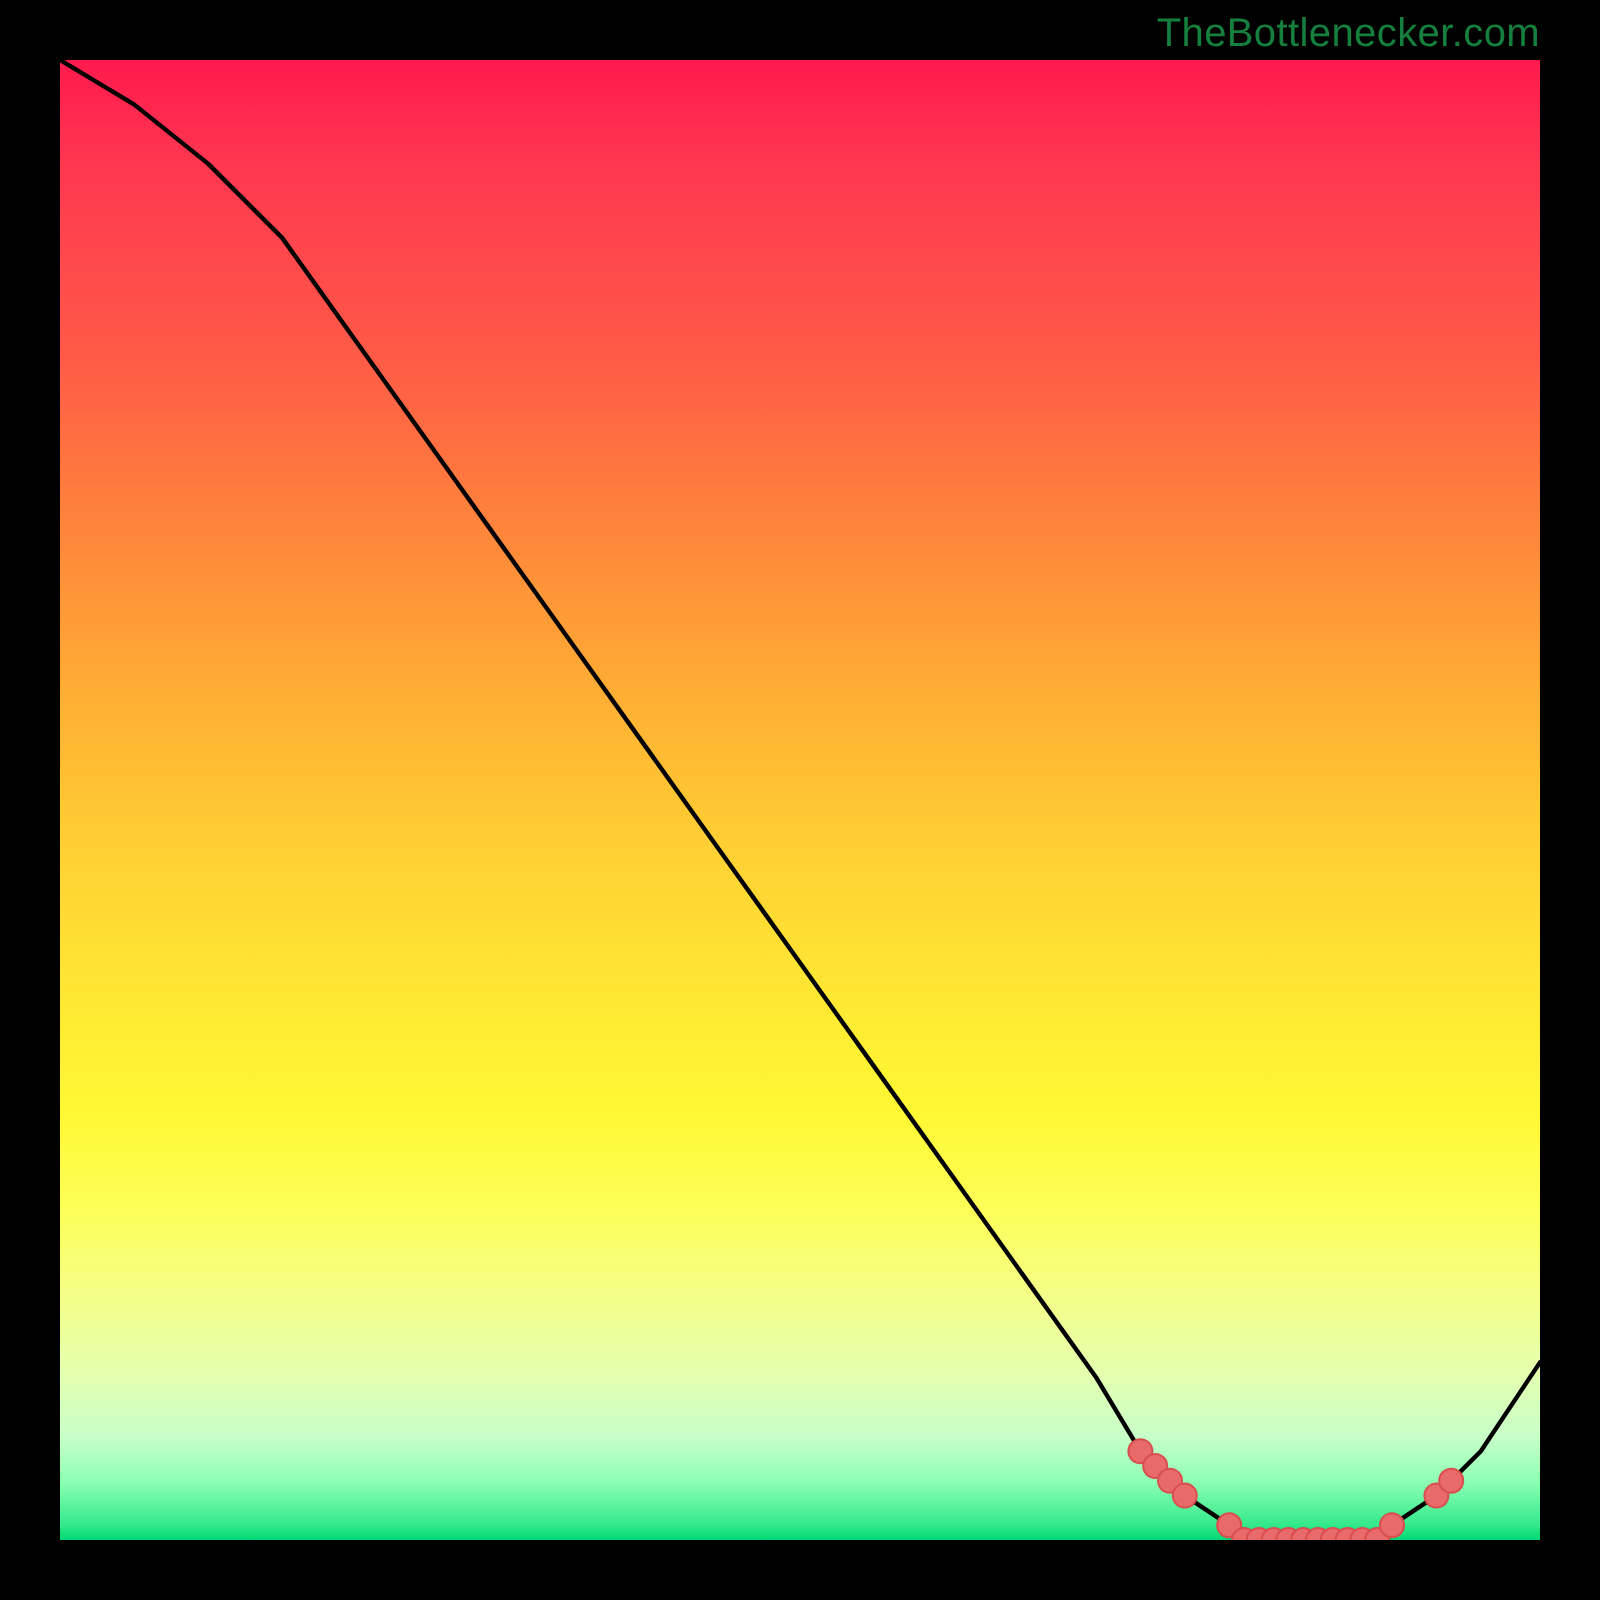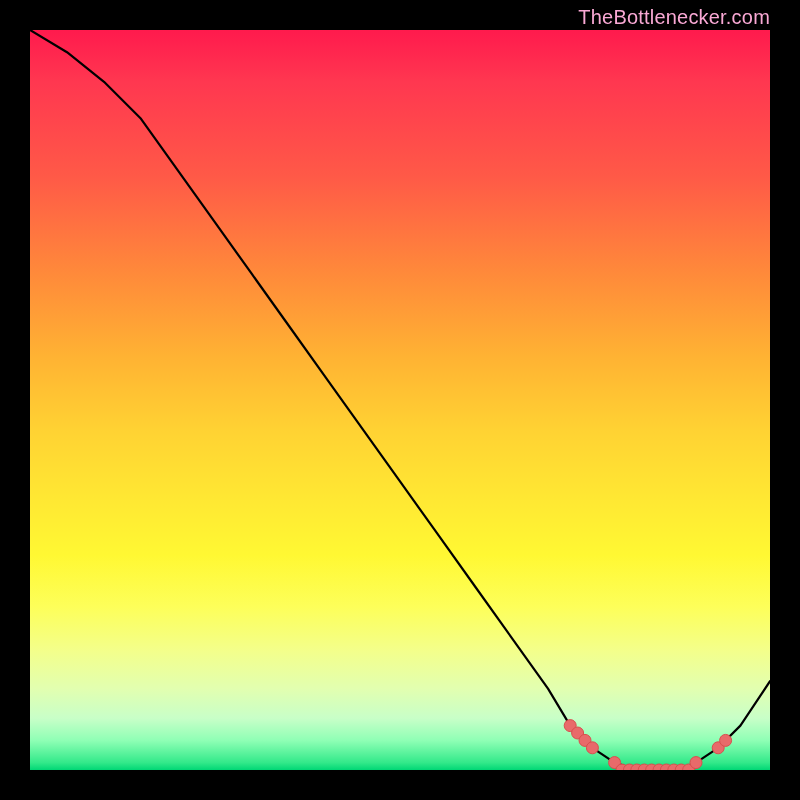--- a/index.html
+++ b/index.html
@@ -40,21 +40,21 @@
       #c8ffc8 93%,
       #8fffb5 96%,
       #33e98a 99%,
       #00d775 100%
     );
   }
   .watermark {
     position: absolute;
     top: 6px;
     right: 30px;
-    color: #f9a8d4;
+    color: #15803d;
     font-size: 20px;
     letter-spacing: 0.2px;
     user-select: none;
   }
   svg.overlay {
     position: absolute;
     left: 0;
     top: 0;
     width: 740px;
     height: 740px;

